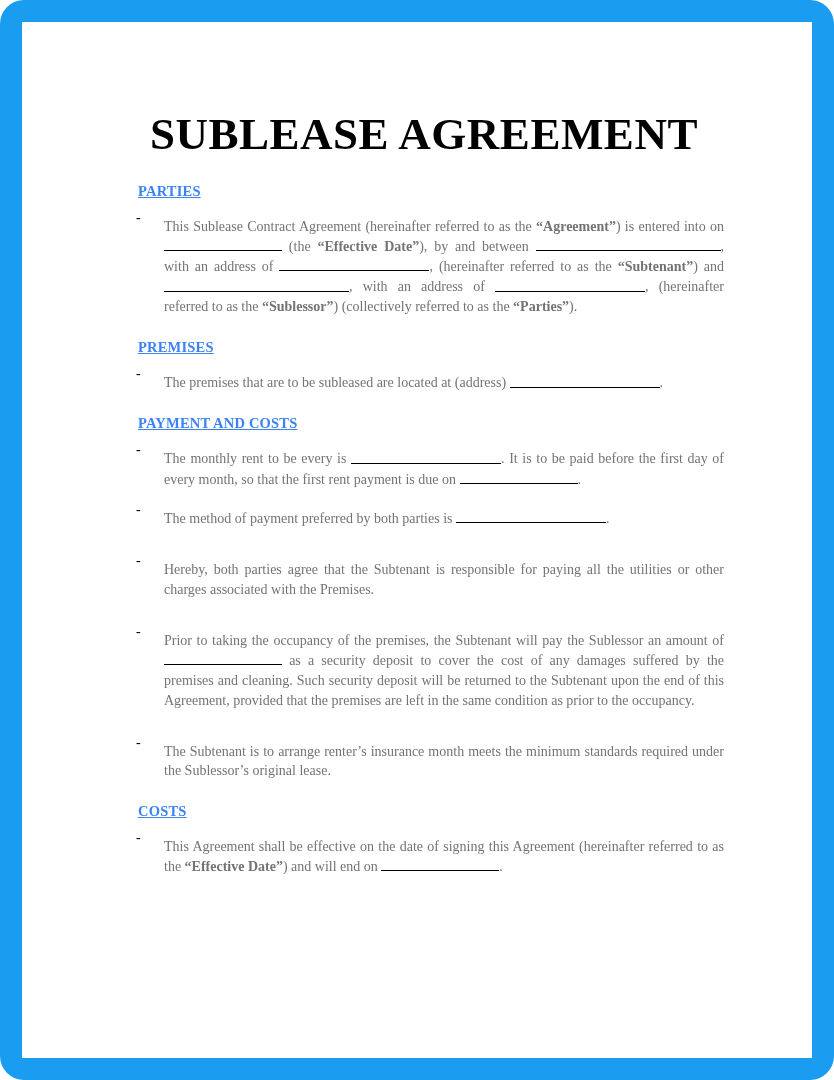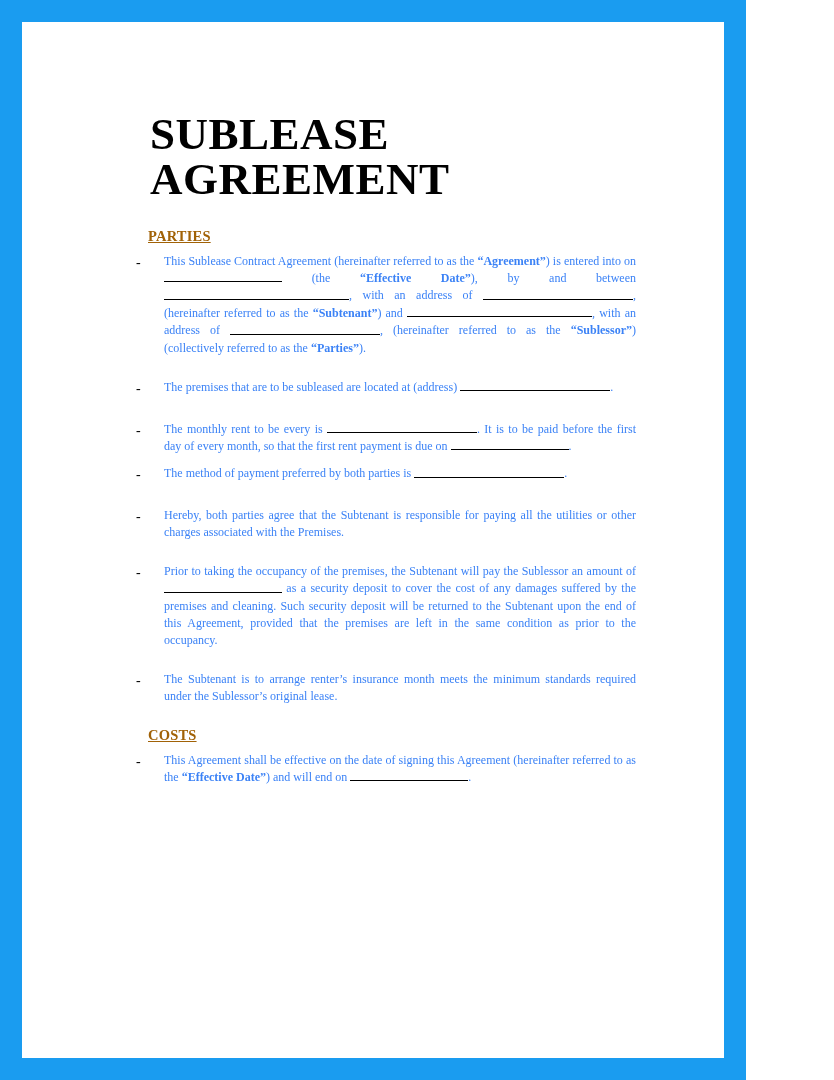--- a/index.html
+++ b/index.html
@@ -7,25 +7,26 @@
     padding: 0;
   }
   body {
     width: 834px;
     height: 1080px;
     background: #ffffff;
     font-family: "Liberation Serif", serif;
   }
   .page {
     position: relative;
-    width: 746px;
+    width: 834px;
     height: 1080px;
     background: #1a9cf0;
     box-sizing: border-box;
     padding: 22px 22px 22px 22px;
+    border-radius: 24px;
   }
   .paper {
     width: 100%;
     height: 100%;
     background: #ffffff;
     box-sizing: border-box;
     padding: 60px 88px 40px 110px;
     overflow: hidden;
   }
   .doc-title {
@@ -38,43 +39,44 @@
     line-height: 1;
   }
   .section {
     margin-bottom: 4px;
   }
   .section-heading {
     font-family: "Liberation Serif", serif;
     font-size: 14.5px;
     font-weight: bold;
     text-decoration: underline;
-    color: #a16207;
-    margin: 0 0 8px 16px;
+    color: #3b82f6;
+    margin: 0 0 8px 6px;
     letter-spacing: 0.2px;
   }
   .bullet-row {
     display: flex;
     margin: 0 0 10px 0;
     padding-left: 4px;
   }
   .bullet-dash {
     width: 28px;
     flex: 0 0 28px;
     font-size: 14px;
     line-height: 1.42;
     color: #000;
   }
   .bullet-text {
     flex: 1 1 auto;
-    font-size: 12px;
+    font-size: 14px;
     line-height: 1.42;
-    color: #3b82f6;
+    color: #737373;
     text-align: justify;
     text-justify: inter-word;
+    margin-top: 9px;
   }
   .bullet-text b {
     font-weight: bold;
   }
   .blank {
     display: inline-block;
     border-bottom: 1px solid #000;
     height: 0.95em;
     vertical-align: baseline;
   }
@@ -95,29 +97,31 @@
       <div class="section-heading">PARTIES</div>
       <div class="bullet-row">
         <div class="bullet-dash">-</div>
         <div class="bullet-text"><span>This Sublease Contract Agreement (hereinafter referred to as the </span><b>“Agreement”</b><span>) is entered into on </span><span class="blank b-med"></span> <span>(the </span><b>“Effective Date”</b><span>), by and between </span><span class="blank b-xlong"></span><span>, with an address of </span><span class="blank b-long"></span><span>, (hereinafter referred to as the </span><b>“Subtenant”</b><span>) and </span><span class="blank b-xlong"></span><span>, with an address of </span><span class="blank b-long"></span><span>, (hereinafter referred to as the </span><b>“Sublessor”</b><span>) (collectively referred to as the </span><b>“Parties”</b><span>).</span></div>
       </div>
     </div>
 
     <div class="section-gap"></div>
 
     <div class="section">
+      <div class="section-heading">PREMISES</div>
       <div class="bullet-row">
         <div class="bullet-dash">-</div>
         <div class="bullet-text"><span>The premises that are to be subleased are located at (address) </span><span class="blank b-long"></span><span>.</span></div>
       </div>
     </div>
 
     <div class="section-gap"></div>
 
     <div class="section">
+      <div class="section-heading">PAYMENT AND COSTS</div>
       <div class="bullet-row">
         <div class="bullet-dash">-</div>
         <div class="bullet-text"><span>The monthly rent to be every is </span><span class="blank b-long"></span><span>. It is to be paid before the first day of every month, so that the first rent payment is due on </span><span class="blank b-med"></span><span>.</span></div>
       </div>
       <div class="bullet-row">
         <div class="bullet-dash">-</div>
         <div class="bullet-text"><span>The method of payment preferred by both parties is </span><span class="blank b-long"></span><span>.</span></div>
       </div>
     </div>
 

